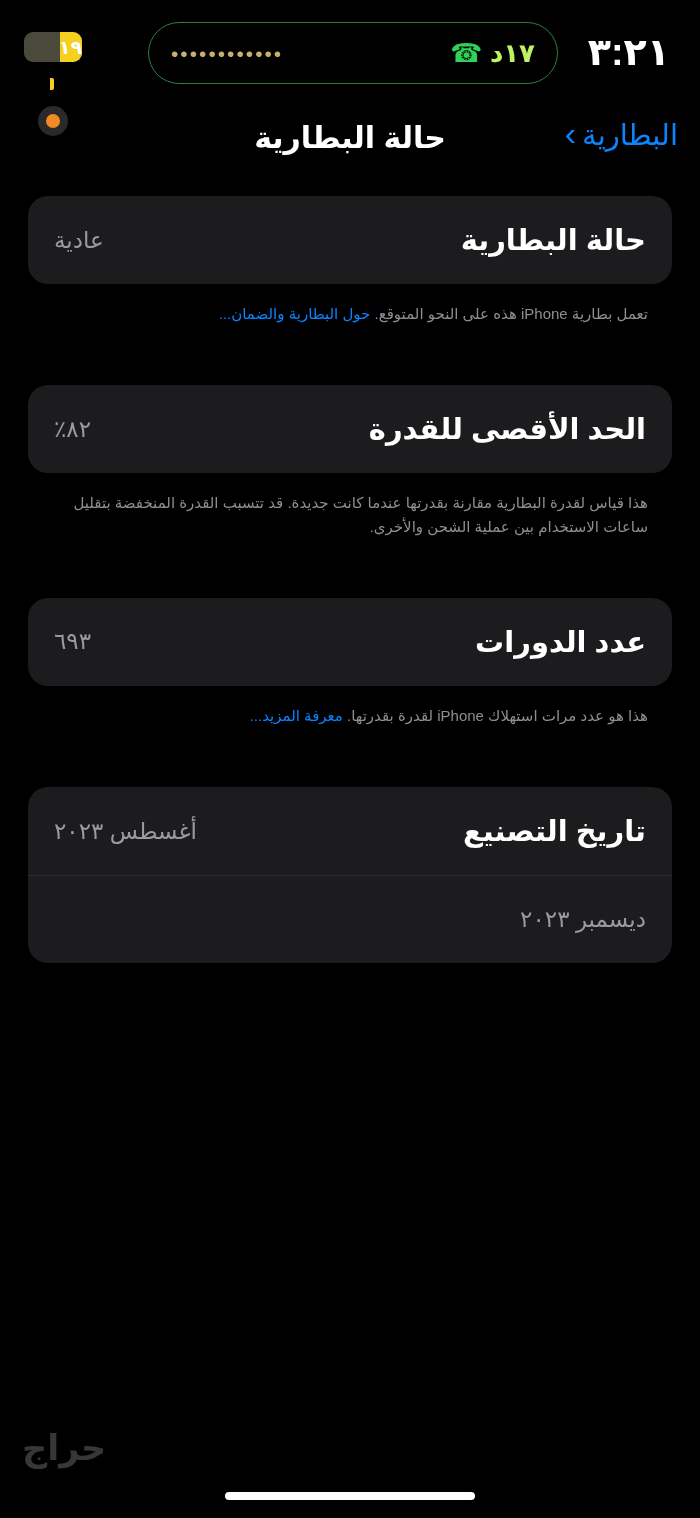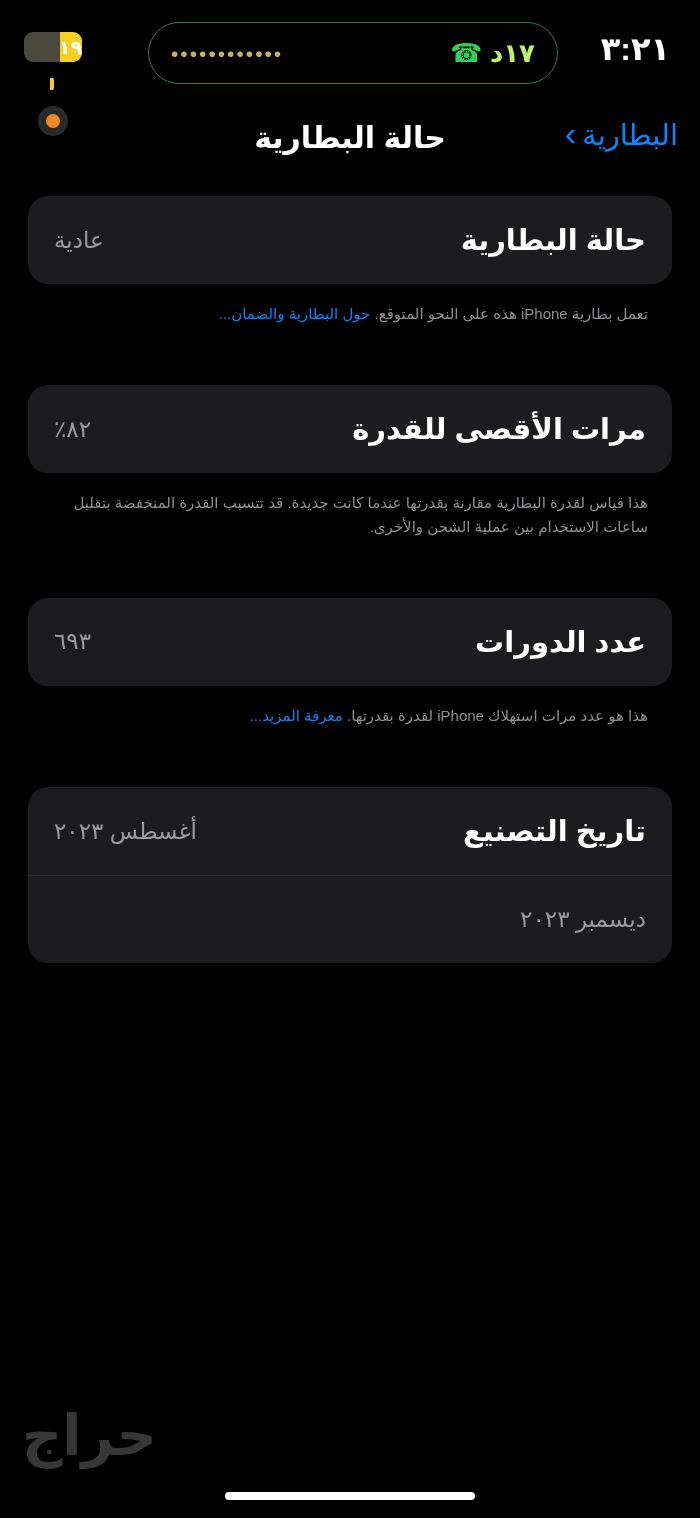--- a/index.html
+++ b/index.html
@@ -23,21 +23,21 @@
     top: 0; left: 0; right: 0;
     height: 104px;
     display: flex;
     align-items: center;
     direction: rtl;
   }
   .status-clock {
     position: absolute;
     right: 30px;
     top: 30px;
-    font-size: 32px;
+    font-size: 38px;
     font-weight: 600;
     letter-spacing: 0.5px;
     color: #ffffff;
     text-align: right;
   }
 
   
   .call-pill {
     position: absolute;
     left: 148px;
@@ -217,21 +217,21 @@
     color: #0a84ff;
     cursor: pointer;
   }
   .gap-lg { height: 60px; }
 
   
   .watermark {
     position: absolute;
     left: 22px;
     bottom: 50px;
-    font-size: 56px;
+    font-size: 35px;
     font-weight: 700;
     color: #4a4a4a;
     letter-spacing: 2px;
     opacity: 0.75;
     text-align: right;
   }
 
   
   .home-indicator {
     position: absolute;
@@ -289,21 +289,21 @@
   </div>
   <div class="footnote">
     <span>تعمل بطارية iPhone هذه على النحو المتوقع.</span>
     <span class="link">حول البطارية والضمان...</span>
   </div>
 
   <div class="gap-lg"></div>
 
   <div class="card">
     <div class="row">
-      <span class="row-label">مرات الأقصى للقدرة</span>
+      <span class="row-label">الحد الأقصى للقدرة</span>
       <span class="row-value">٨٢٪</span>
     </div>
   </div>
   <div class="footnote">هذا قياس لقدرة البطارية مقارنة بقدرتها عندما كانت جديدة. قد تتسبب القدرة المنخفضة بتقليل ساعات الاستخدام بين عملية الشحن والأخرى.</div>
 
   <div class="gap-lg"></div>
 
   <div class="card">
     <div class="row">
       <span class="row-label">عدد الدورات</span>

